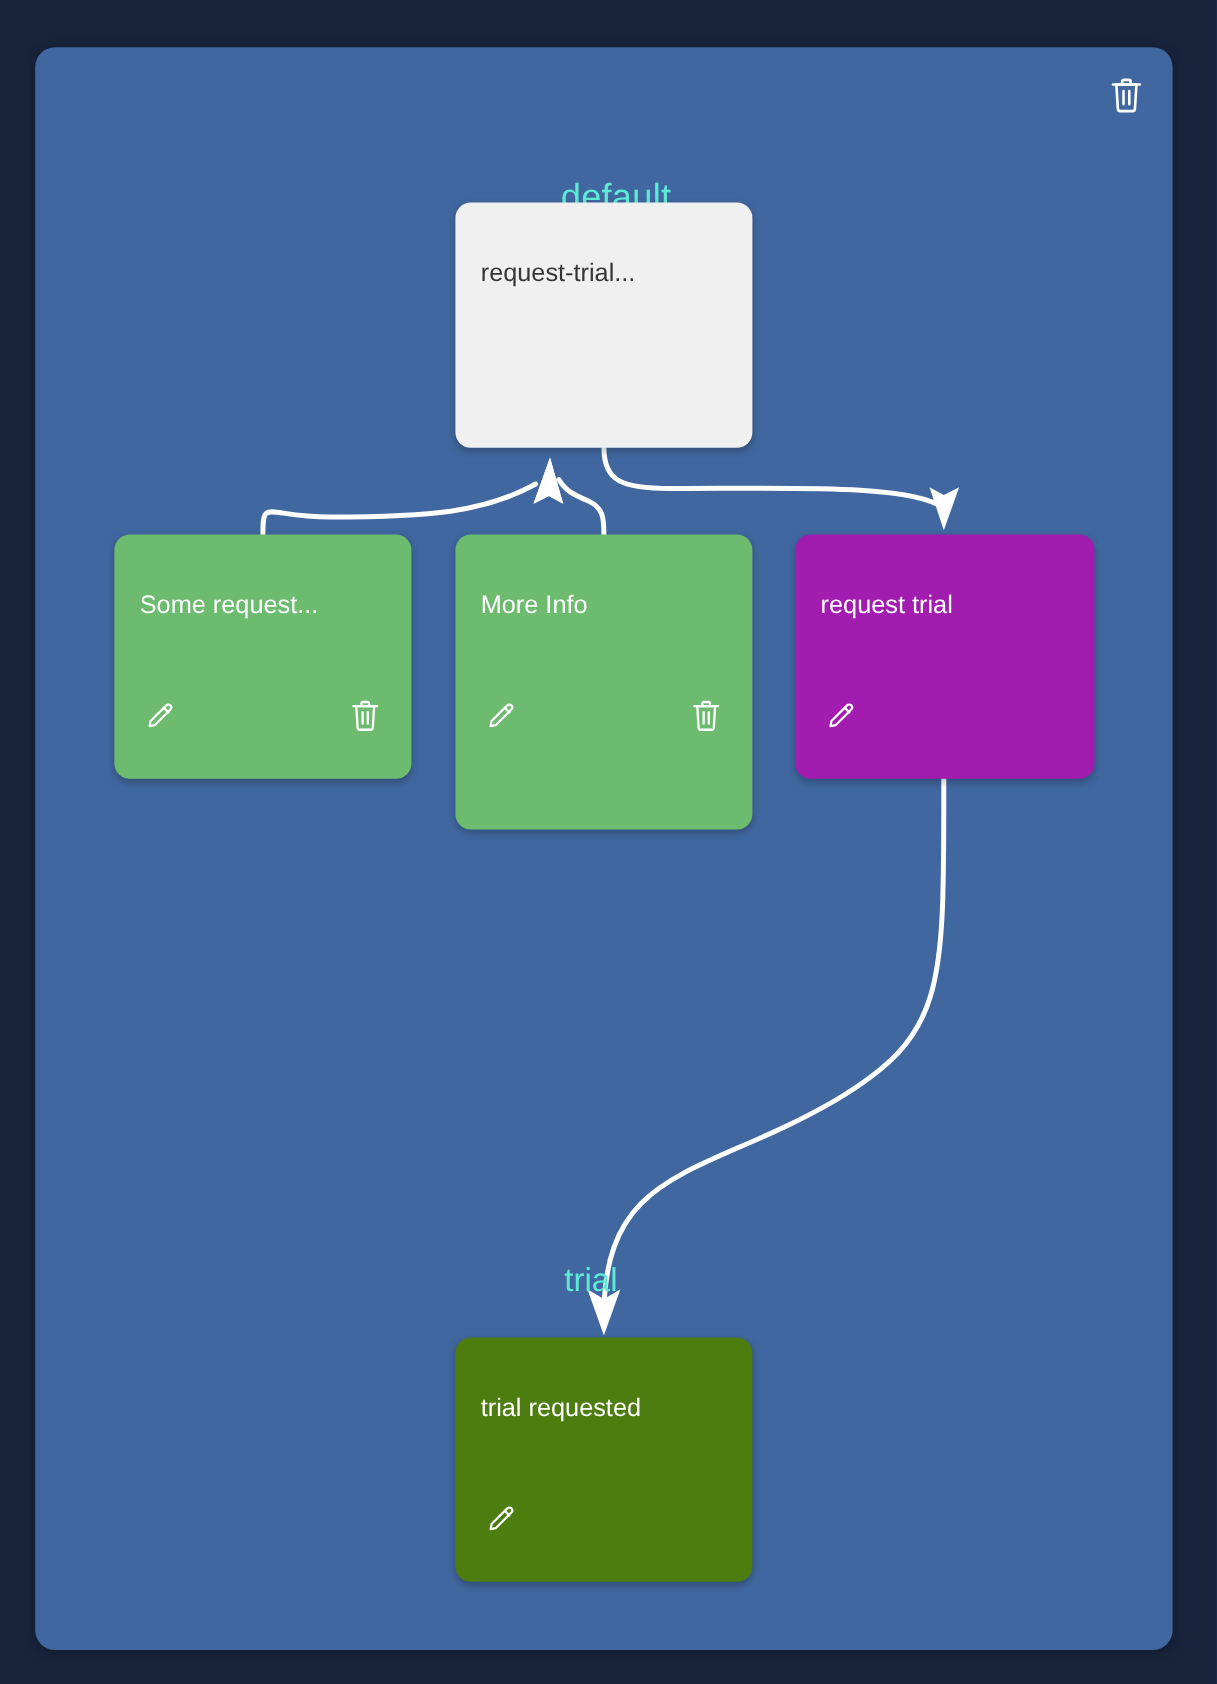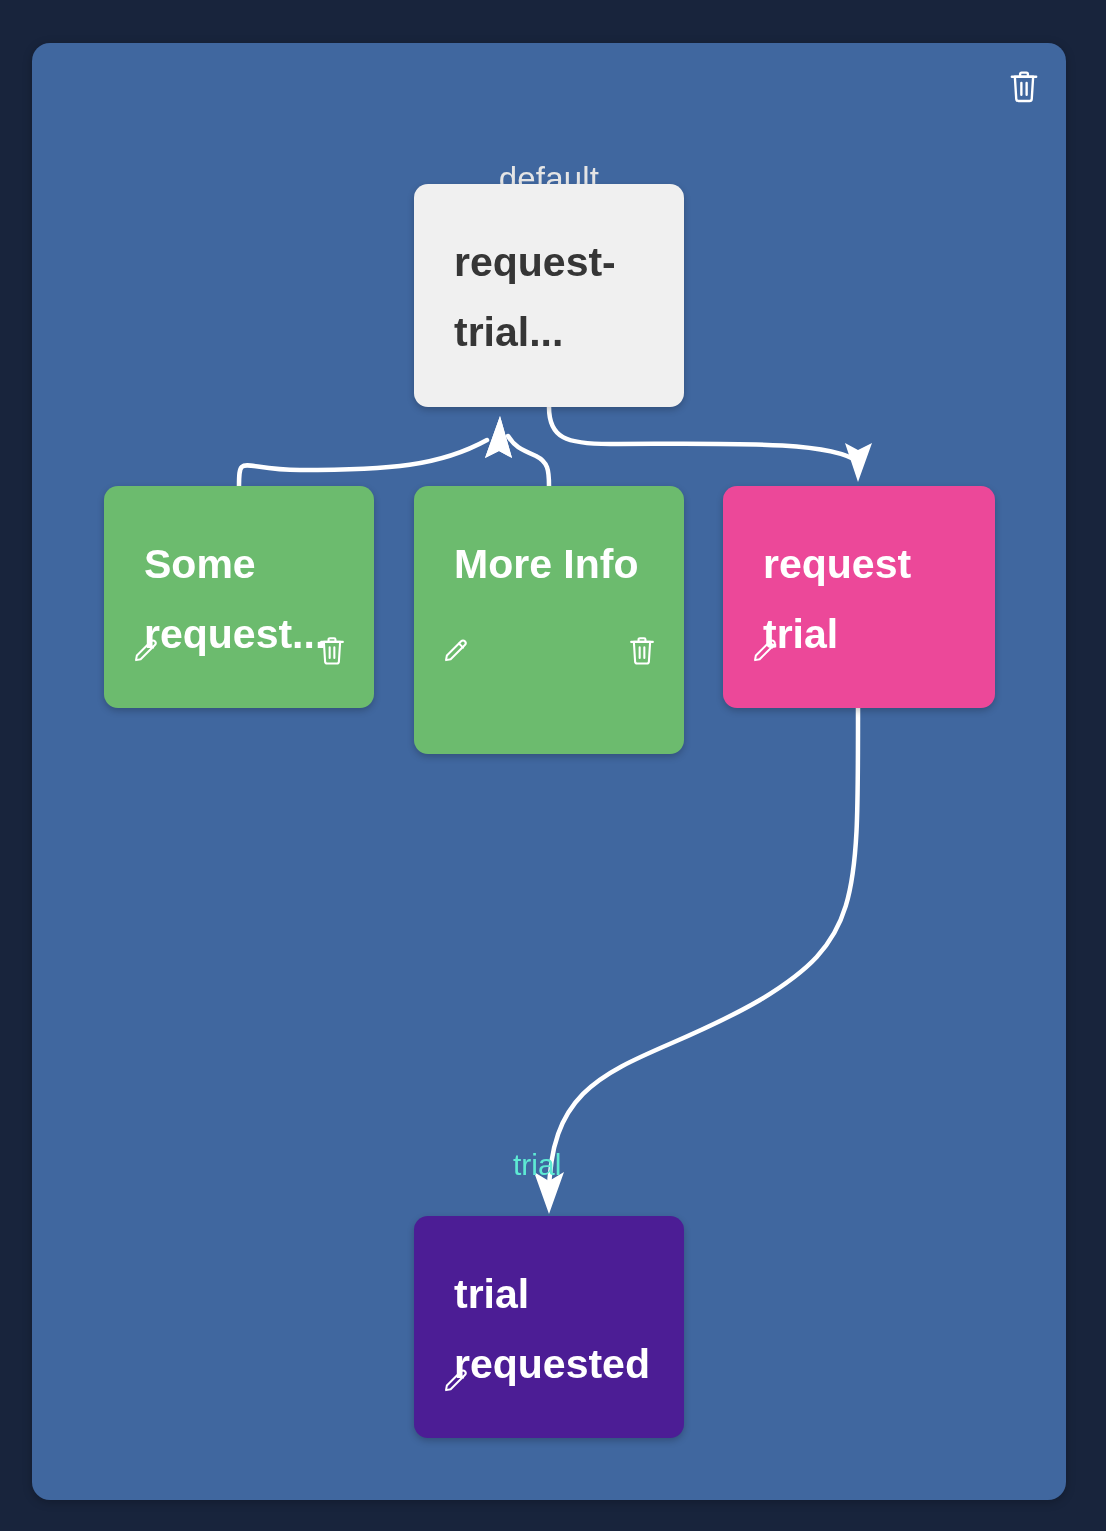--- a/index.html
+++ b/index.html
@@ -27,25 +27,25 @@
     top: 43px;
     width: 1034px;
     height: 1457px;
     background: #40679f;
     border-radius: 18px;
     box-shadow: 0 2px 10px rgba(0,0,0,0.25);
   }
 
   #panel-title {
     position: absolute;
-    left: 0;
+    left: 11px;
     top: 117px;
     width: 1034px;
     text-align: center;
-    color: #e5e5e5;
+    color: #5eead4;
     font-size: 33px;
     font-weight: 400;
     letter-spacing: 0.2px;
   }
 
   
   #panel-delete {
     position: absolute;
     right: 18px;
     top: 20px;
@@ -92,33 +92,33 @@
     position: absolute;
     border-radius: 14px;
     box-shadow: 0 3px 7px rgba(0,0,0,0.22);
     box-sizing: border-box;
     overflow: hidden;
     cursor: pointer;
   }
 
   .node-label {
     position: absolute;
-    left: 40px;
+    left: 23px;
     top: 44px;
     right: 18px;
-    font-size: 41px;
+    font-size: 23px;
     line-height: 1.70;
-    font-weight: 700;
+    font-weight: 400;
     word-break: break-word;
   }
 
   .node.white  { background: #f0f0f0; }
   .node.green  { background: #6cbb6e; }
-  .node.blue   { background: #ec4899; }
-  .node.orange { background: #4c1d95; }
+  .node.blue   { background: #a21caf; }
+  .node.orange { background: #4d7c0f; }
 
   .node.white  .node-label { color: #363636; }
   .node.green  .node-label,
   .node.blue   .node-label,
   .node.orange .node-label { color: #ffffff; }
 
   .node-action {
     position: absolute;
     width: 40px;
     height: 40px;

